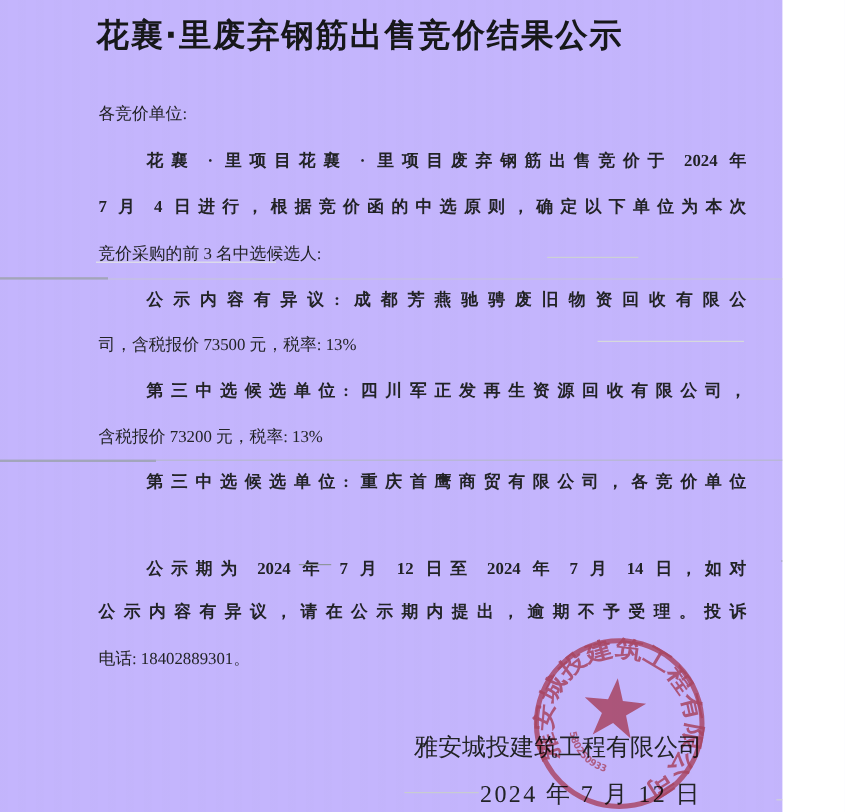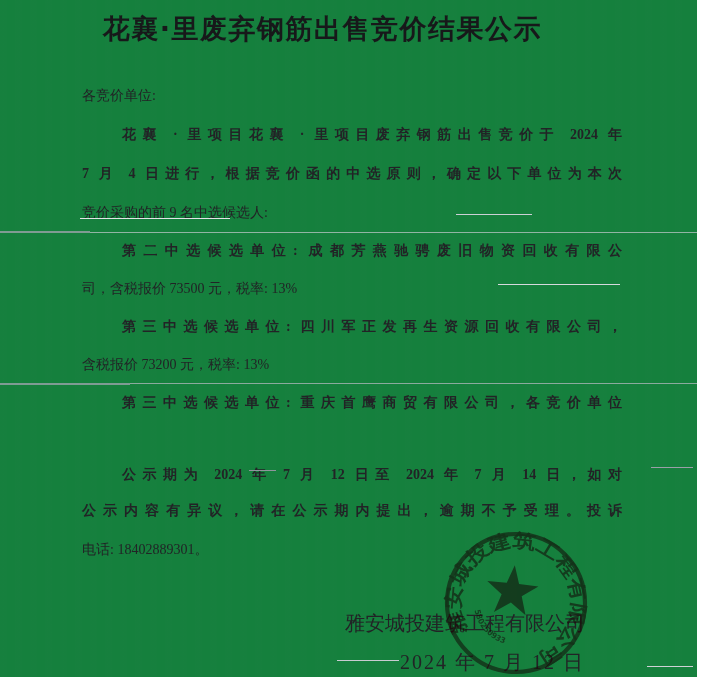--- a/index.html
+++ b/index.html
@@ -3,22 +3,21 @@
 <meta charset="utf-8">
 <style>
   html,body{margin:0;padding:0;}
   body{
     width:704px;height:677px;
     background:#ffffff;
     font-family:"Liberation Serif","DejaVu Serif",serif;
   }
   .page{
     position:relative;width:652px;height:677px;overflow:hidden;
-    background:#15803d;
-    padding-left:45px;
+    background:#c4b5fd;
   }
   .paper-texture{
     position:absolute;inset:0;z-index:0;pointer-events:none;
     background:repeating-linear-gradient(90deg, rgba(120,130,140,0.012) 0 7px, rgba(0,0,0,0) 7px 15px);
   }
   .doc-title{
     position:absolute;top:11px;left:0;width:100%;
     box-sizing:border-box;padding-right:52px;
     text-align:center;
     font-family:"DejaVu Sans","Liberation Sans",sans-serif;
@@ -58,22 +57,22 @@
 
 <div class="page">
 
   <div class="paper-texture"></div>
 
   <div class="doc-title">花襄·里废弃钢筋出售竞价结果公示</div>
 
   <div class="line" style="top:83px">各竞价单位:</div>
   <div class="line indent just" style="top:122px">花襄 · 里项目花襄 · 里项目废弃钢筋出售竞价于 2024 年</div>
   <div class="line just" style="top:161px">7 月 4 日进行，根据竞价函的中选原则，确定以下单位为本次</div>
-  <div class="line" style="top:200px">竞价采购的前 9 名中选候选人:</div>
-  <div class="line indent just" style="top:238px">第二中选候选单位: 成都芳燕驰骋废旧物资回收有限公</div>
+  <div class="line" style="top:200px">竞价采购的前 3 名中选候选人:</div>
+  <div class="line indent just" style="top:238px">公示内容有异议: 成都芳燕驰骋废旧物资回收有限公</div>
   <div class="line" style="top:276px">司，含税报价 73500 元，税率: 13%</div>
   <div class="line indent just" style="top:314px">第三中选候选单位: 四川军正发再生资源回收有限公司，</div>
   <div class="line" style="top:352px">含税报价 73200 元，税率: 13%</div>
   <div class="line indent just" style="top:390px">第三中选候选单位: 重庆首鹰商贸有限公司，各竞价单位</div>
   <div class="line indent just" style="top:462px">公示期为 2024 年 7 月 12 日至 2024 年 7 月 14 日，如对</div>
   <div class="line just" style="top:498px">公示内容有异议，请在公示期内提出，逾期不予受理。投诉</div>
   <div class="line" style="top:537px">电话: 18402889301。</div>
 
   <div class="sig" style="top:610px">雅安城投建筑工程有限公司</div>
   <div class="sig sig-date" style="top:649px">2024 年 7 月 12 日</div>

